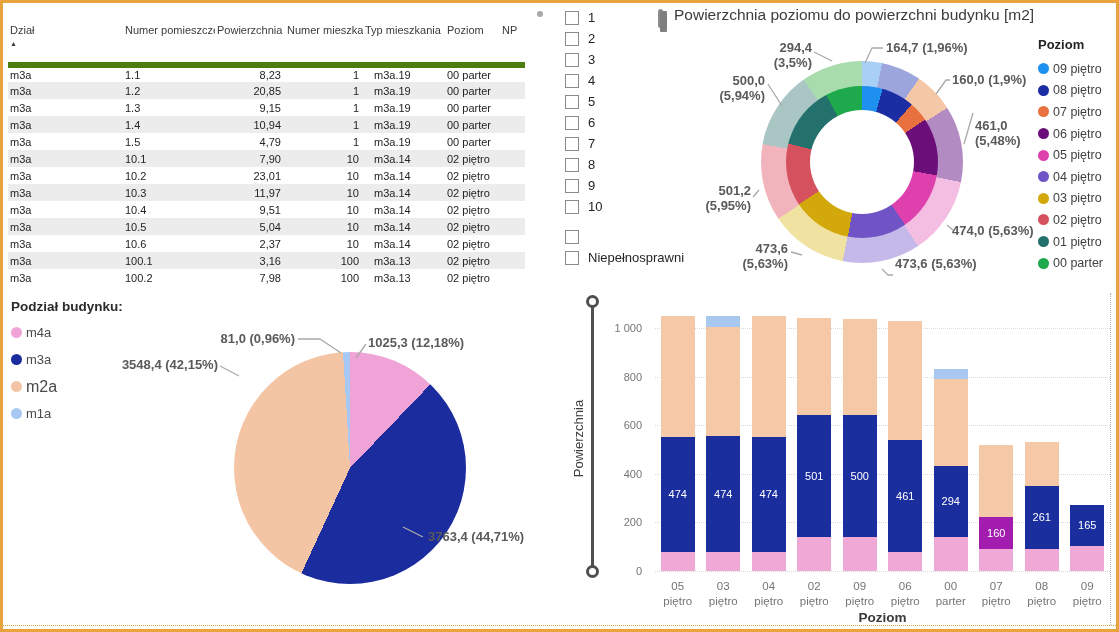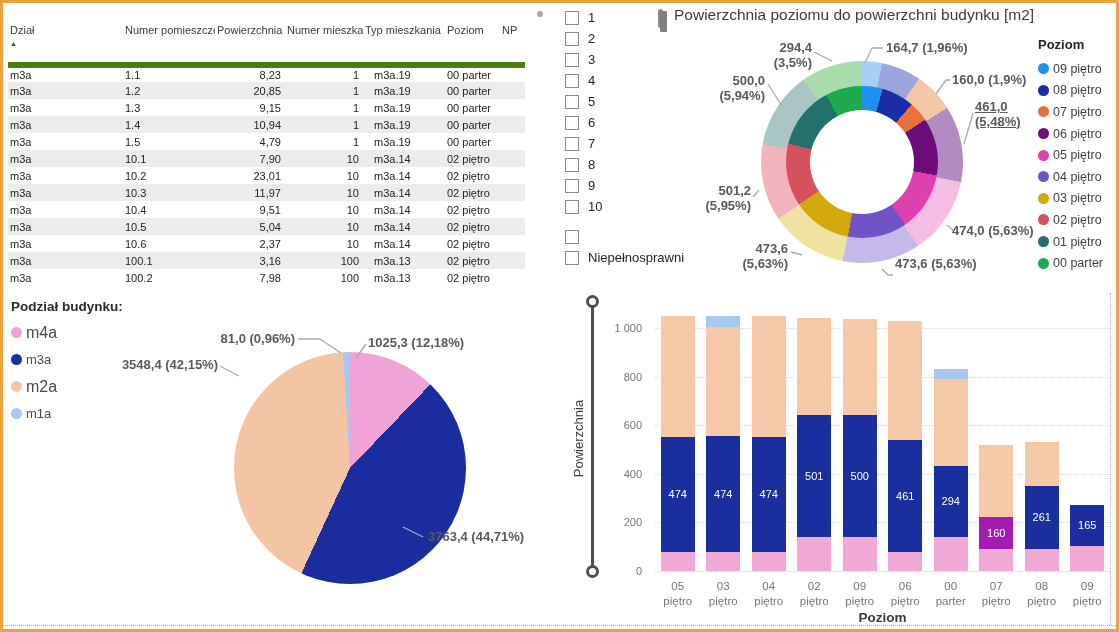--- a/index.html
+++ b/index.html
@@ -307,21 +307,21 @@
       <polyline points="309,141 318,110"></polyline>
       <polyline points="292,222 299,228"></polyline>
       <polyline points="227,266 233,272 238,272"></polyline>
       <polyline points="147,252 136,249"></polyline>
       <polyline points="104,187 98,194"></polyline>
       <polyline points="113,81 127,103"></polyline>
       <polyline points="159,49 177,58"></polyline>
     </svg>
     <div class="callout" style="left:231px;top:38px;">164,7 (1,96%)</div>
     <div class="callout" style="left:297px;top:70px;">160,0 (1,9%)</div>
-    <div class="callout" style="left:320px;top:97px;width:58px;text-decoration:underline;">461,0 (5,48%)</div>
+    <div class="callout" style="left:320px;top:116px;width:58px;">461,0 (5,48%)</div>
     <div class="callout" style="left:297px;top:221px;">474,0 (5,63%)</div>
     <div class="callout" style="left:240px;top:254px;">473,6 (5,63%)</div>
     <div class="callout" style="left:58px;top:239px;width:75px;text-align:right;">473,6 (5,63%)</div>
     <div class="callout" style="left:40px;top:181px;width:56px;text-align:right;">501,2 (5,95%)</div>
     <div class="callout" style="left:35px;top:71px;width:75px;text-align:right;">500,0 (5,94%)</div>
     <div class="callout" style="left:87px;top:38px;width:70px;text-align:right;">294,4 (3,5%)</div>
     <div class="legend">
       <div class="legend-title">Poziom</div>
       <div id="donut-legend-items">
           <div class="legend-item">
@@ -366,21 +366,21 @@
           </div>
         </div>
     </div>
   </section>
 
   <section class="panel pie-panel">
     <h2 class="pie-title">Podział budynku:</h2>
     <div class="pie-legend" id="pie-legend">
         <div class="legend-item">
           <span class="legend-dot" style="background: rgb(240, 163, 214);"></span>
-          <span class="legend-label" style="color: rgb(74, 74, 74); font-size: 16px;">m4a</span>
+          <span class="legend-label" style="color: rgb(74, 74, 74); font-size: 13px;">m4a</span>
         </div>
         <div class="legend-item">
           <span class="legend-dot" style="background: rgb(26, 44, 158);"></span>
           <span class="legend-label" style="color: rgb(74, 74, 74); font-size: 13px;">m3a</span>
         </div>
         <div class="legend-item">
           <span class="legend-dot" style="background: rgb(243, 197, 164);"></span>
           <span class="legend-label" style="color: rgb(74, 74, 74); font-size: 16px;">m2a</span>
         </div>
         <div class="legend-item">

